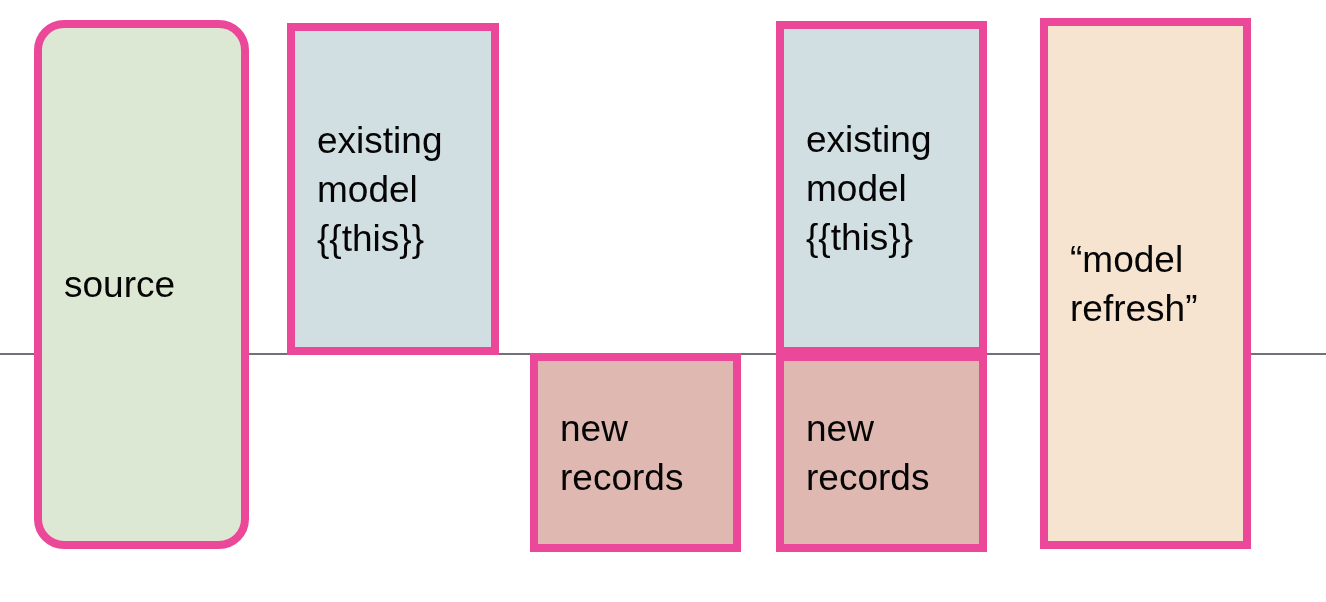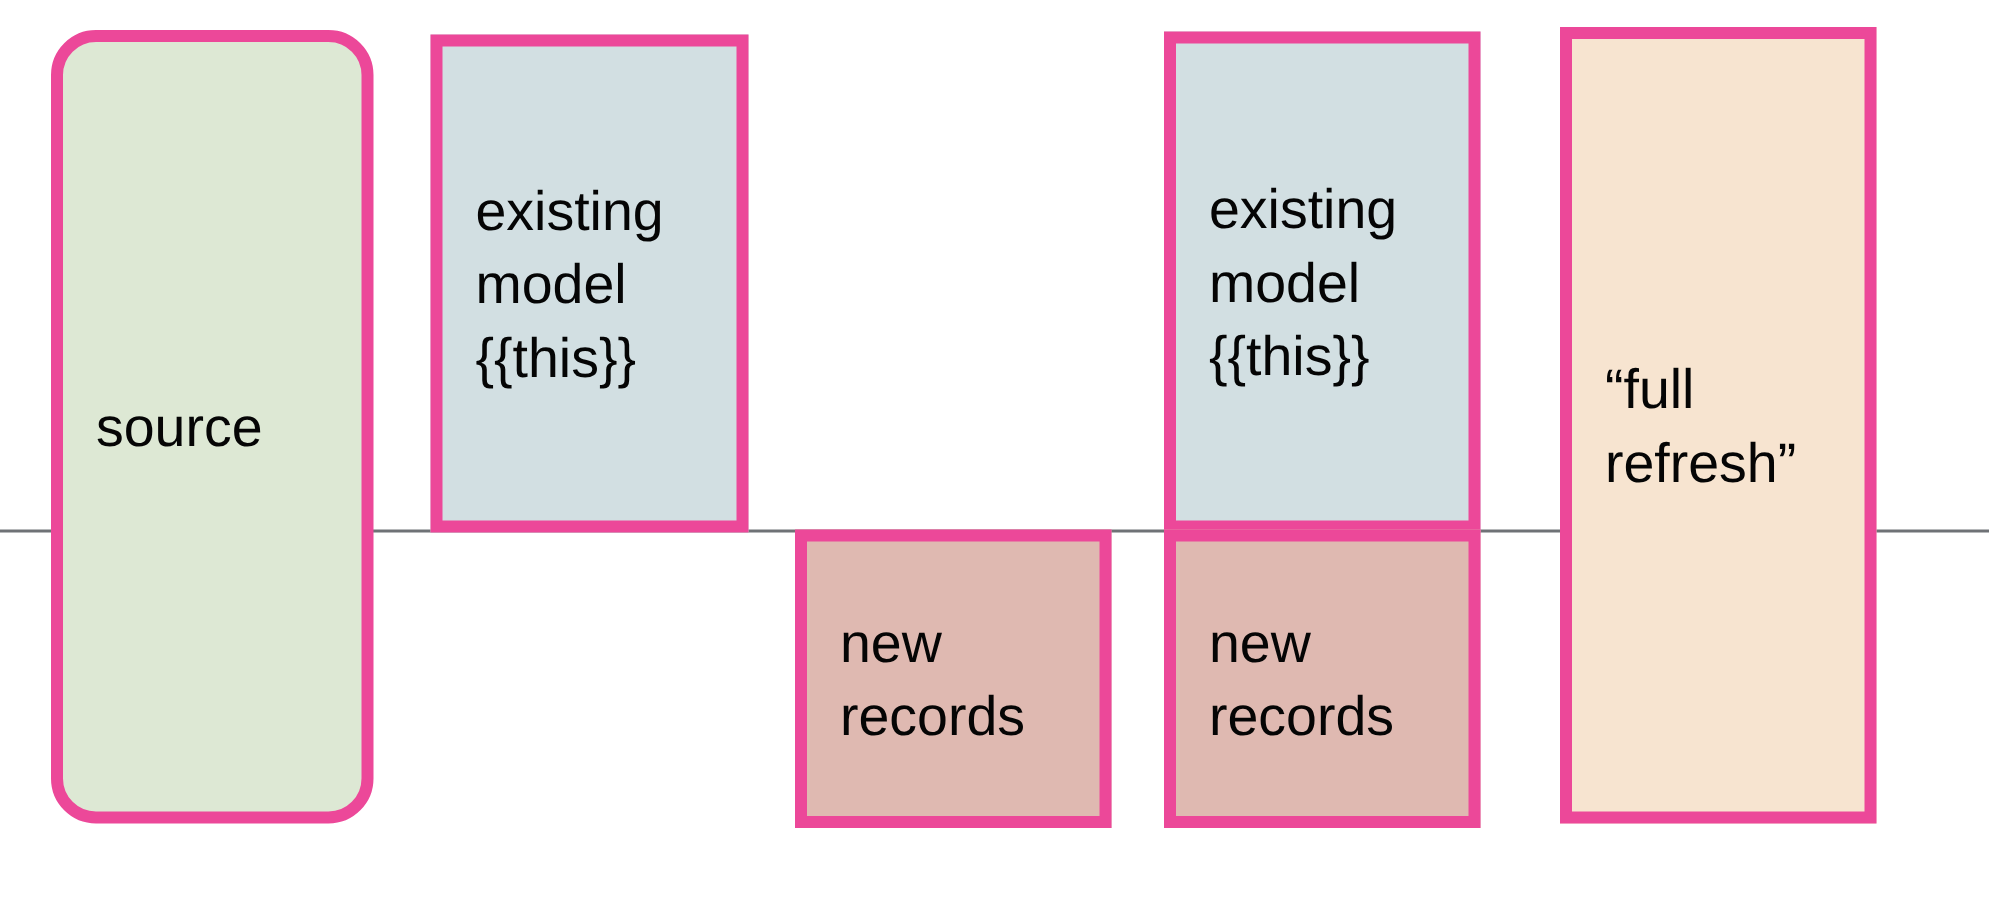--- a/index.html
+++ b/index.html
@@ -75,17 +75,17 @@
 model
 {{this}}</div>
   </div>
 
   <div class="box" style="left:776px; top:353px; width:211px; height:199px; background:#dfb9b1;">
     <div class="label">new
 records</div>
   </div>
 
   <div class="box" style="left:1040px; top:18px; width:211px; height:531px; background:#f7e4d0;">
-    <div class="label">“full
+    <div class="label">“model
 refresh”</div>
   </div>
 
 </div>
 
 </body></html>

